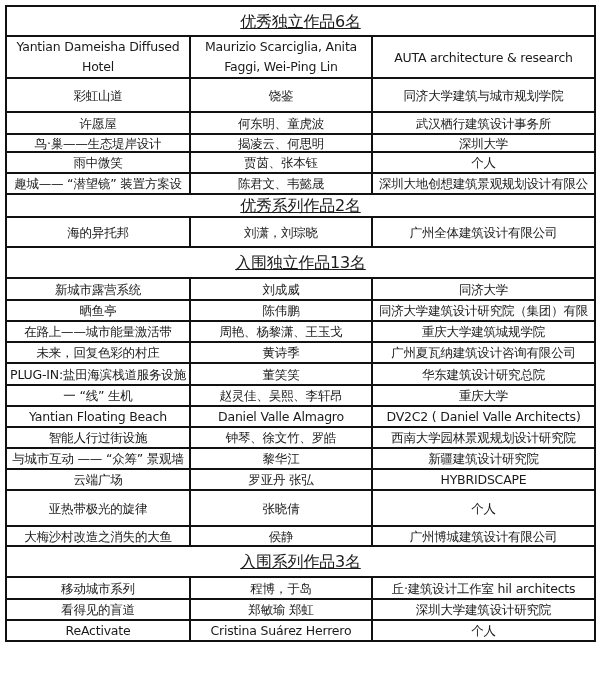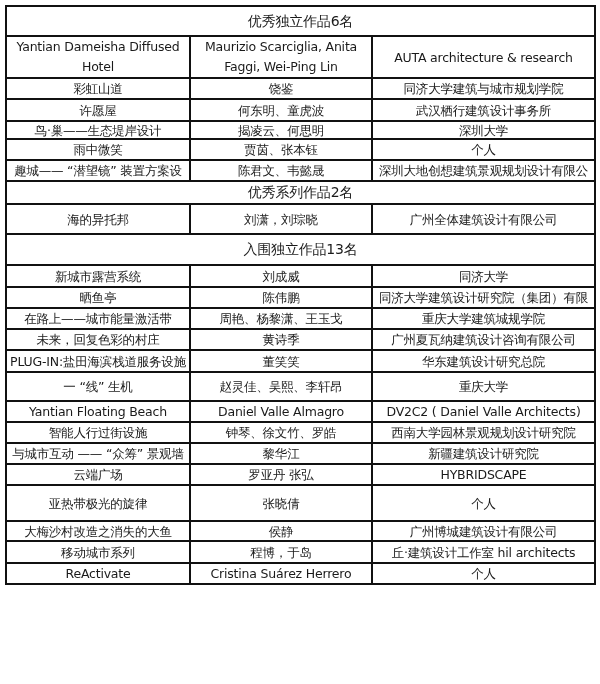--- a/index.html
+++ b/index.html
@@ -33,21 +33,22 @@
       padding: 0 1px;
       white-space: nowrap;
       overflow: hidden;
       letter-spacing: -0.2px;
     }
     #awards-table td.wrap {
       white-space: normal;
       line-height: 20px;
     }
     #awards-table td.section {
-      font-size: 14px;
+      font-size: 16px;
+      text-decoration: underline;
     }
     col.c1 { width: 184px; }
     col.c2 { width: 182px; }
     col.c3 { width: 223px; }
   </style>
 </head>
 <body>
 
 <table id="awards-table">
   <colgroup>
@@ -58,21 +59,21 @@
   <tbody id="table-body">
 
     <tr style="height:30px">
       <td colspan="3" class="section">优秀独立作品6名</td>
     </tr>
     <tr style="height:42px">
       <td class="wrap">Yantian Dameisha Diffused Hotel</td>
       <td class="wrap">Maurizio Scarciglia, Anita Faggi, Wei-Ping Lin</td>
       <td>AUTA architecture &amp; research</td>
     </tr>
-    <tr style="height:21px">
+    <tr style="height:34px">
       <td>彩虹山道</td>
       <td>饶鉴</td>
       <td>同济大学建筑与城市规划学院</td>
     </tr>
     <tr style="height:22px">
       <td>许愿屋</td>
       <td>何东明、童虎波</td>
       <td>武汉栖行建筑设计事务所</td>
     </tr>
     <tr style="height:18px">
@@ -121,21 +122,21 @@
     <tr style="height:21px">
       <td>未来，回复色彩的村庄</td>
       <td>黄诗季</td>
       <td>广州夏瓦纳建筑设计咨询有限公司</td>
     </tr>
     <tr style="height:22px">
       <td>PLUG-IN:盐田海滨栈道服务设施</td>
       <td>董笑笑</td>
       <td>华东建筑设计研究总院</td>
     </tr>
-    <tr style="height:29px">
+    <tr style="height:21px">
       <td>一 “线” 生机</td>
       <td>赵灵佳、吴熙、李轩昂</td>
       <td>重庆大学</td>
     </tr>
     <tr style="height:21px">
       <td>Yantian Floating Beach</td>
       <td>Daniel Valle Almagro</td>
       <td>DV2C2 ( Daniel Valle Architects)</td>
     </tr>
     <tr style="height:21px">
@@ -157,24 +158,32 @@
       <td>亚热带极光的旋律</td>
       <td>张晓倩</td>
       <td>个人</td>
     </tr>
     <tr style="height:20px">
       <td>大梅沙村改造之消失的大鱼</td>
       <td>侯静</td>
       <td>广州博城建筑设计有限公司</td>
     </tr>
 
+    <tr style="height:31px">
+      <td colspan="3" class="section">入围系列作品3名</td>
+    </tr>
     <tr style="height:22px">
       <td>移动城市系列</td>
       <td>程博，于岛</td>
       <td>丘·建筑设计工作室 hil architects</td>
+    </tr>
+    <tr style="height:21px">
+      <td>看得见的盲道</td>
+      <td>郑敏瑜 郑虹</td>
+      <td>深圳大学建筑设计研究院</td>
     </tr>
     <tr style="height:21px">
       <td>ReActivate</td>
       <td>Cristina Suárez Herrero</td>
       <td>个人</td>
     </tr>
   </tbody>
 </table>
 
 </body></html>

